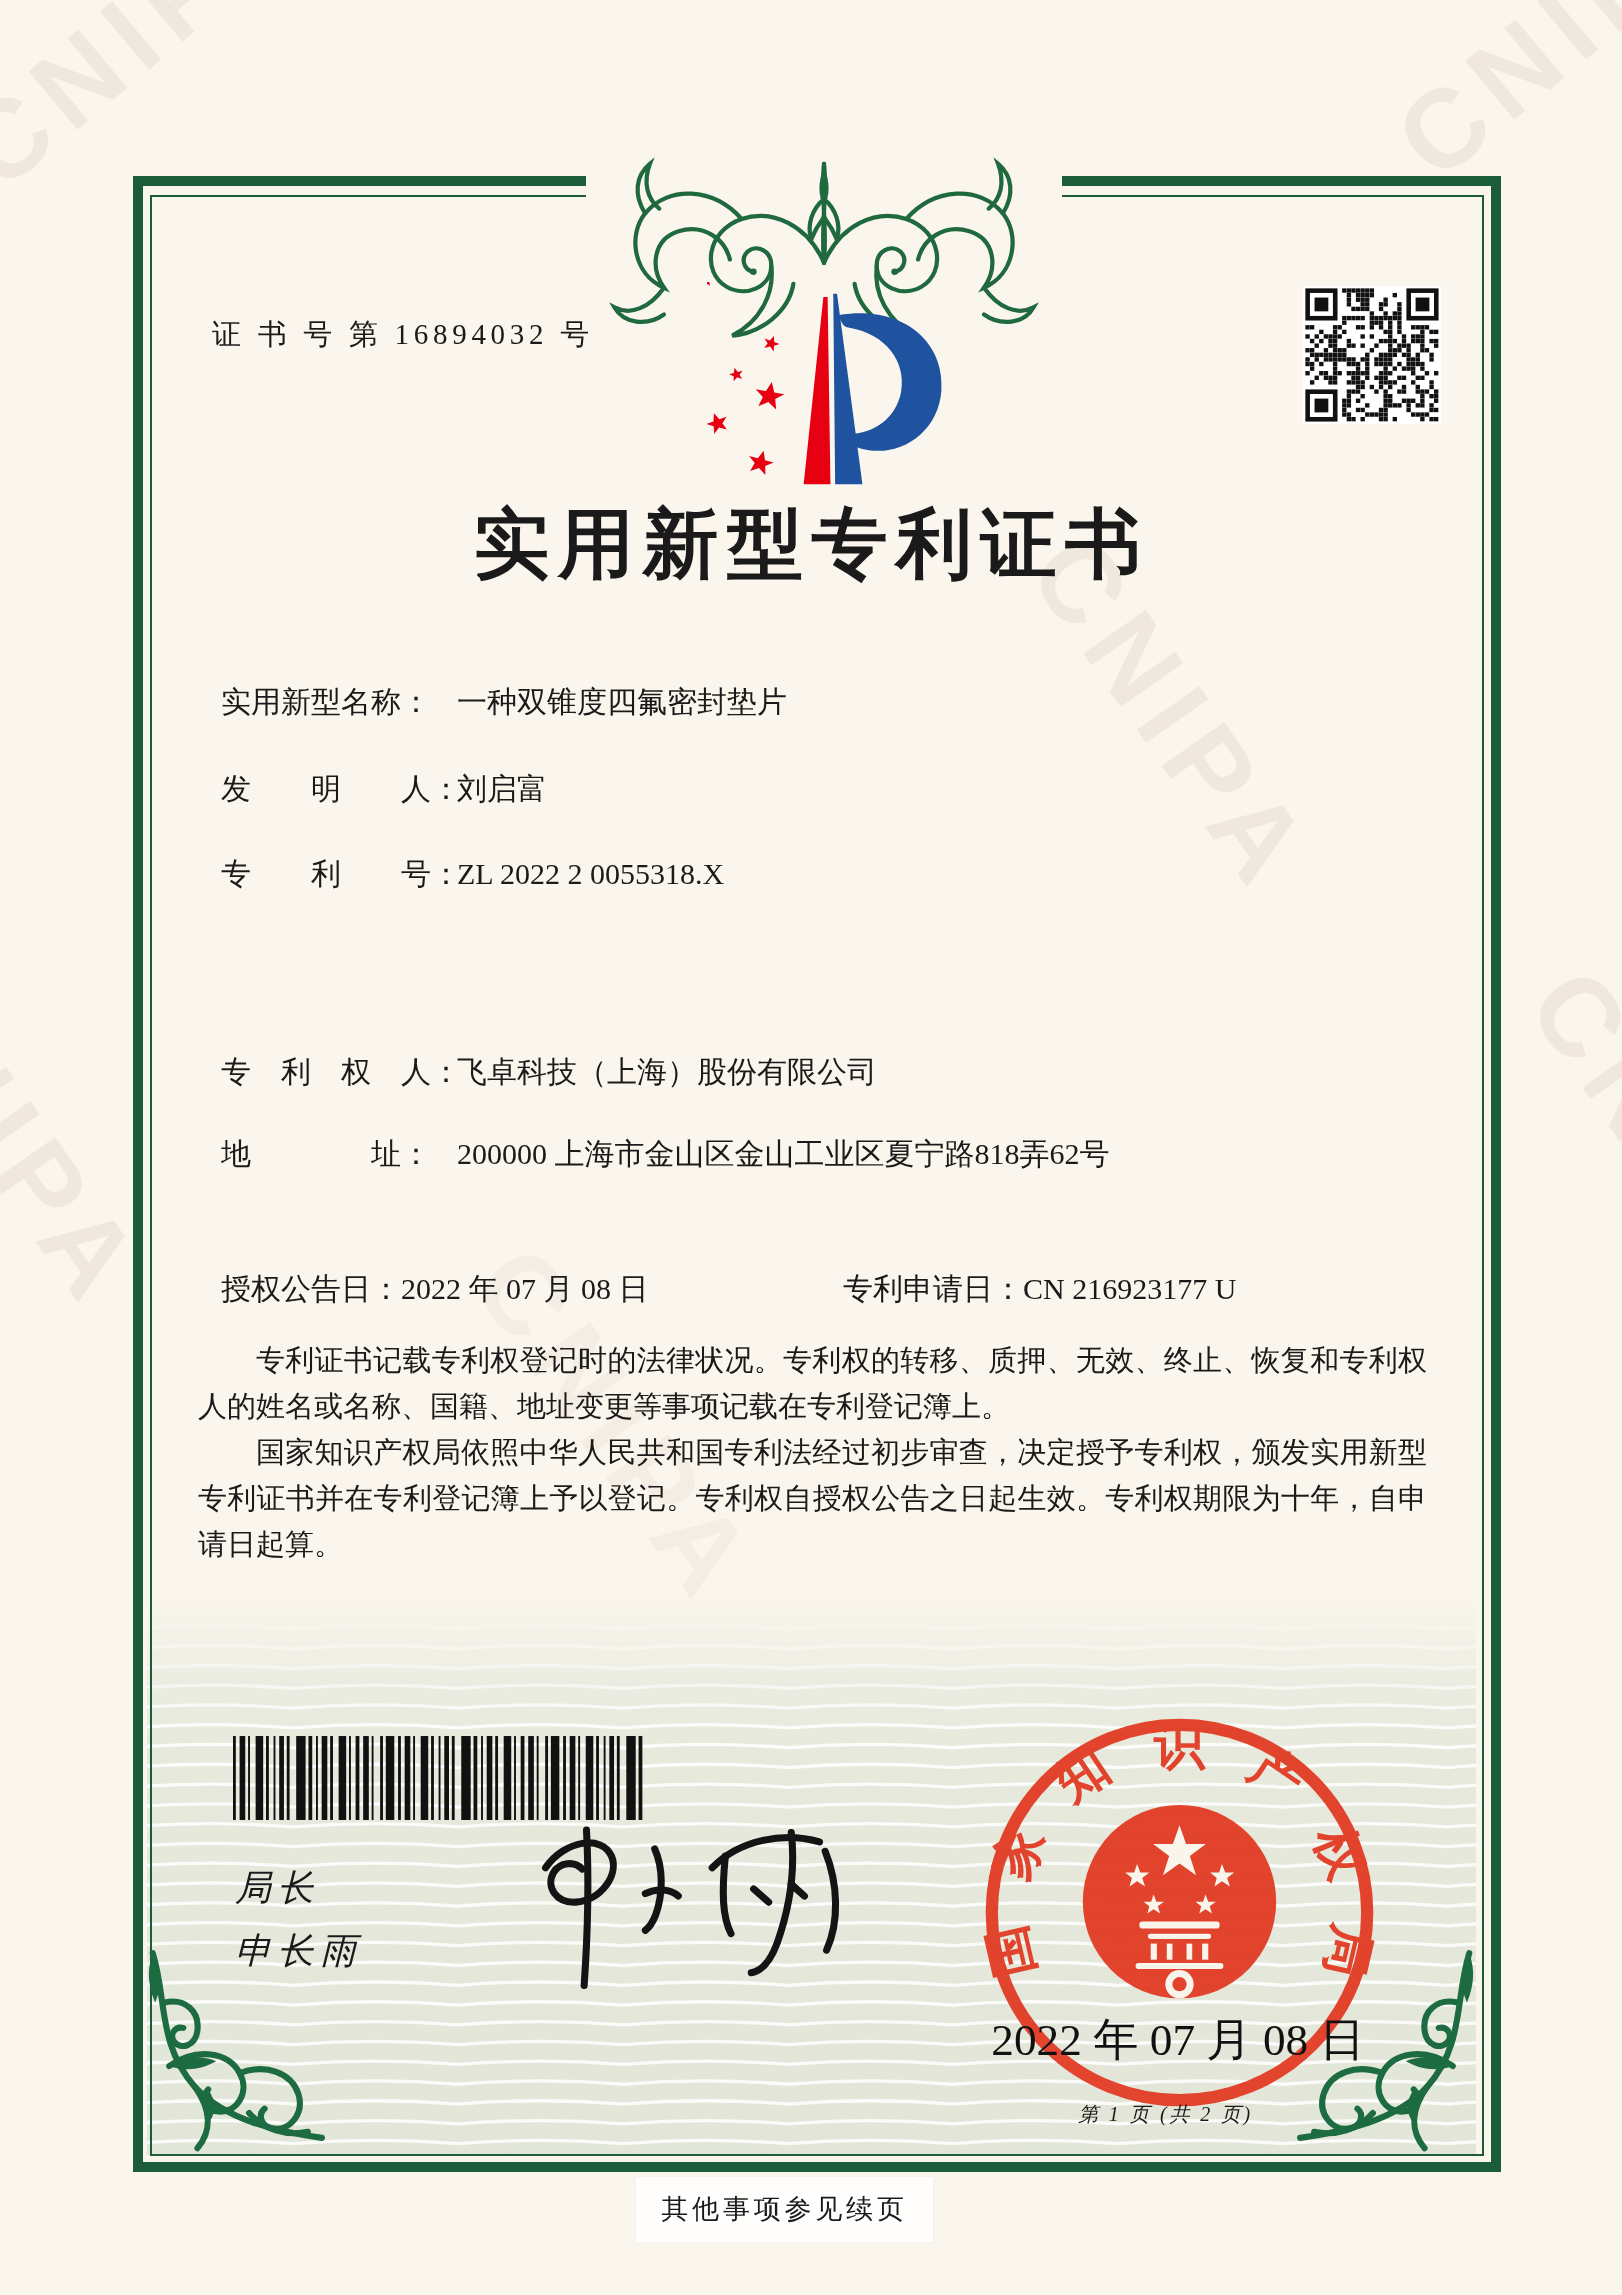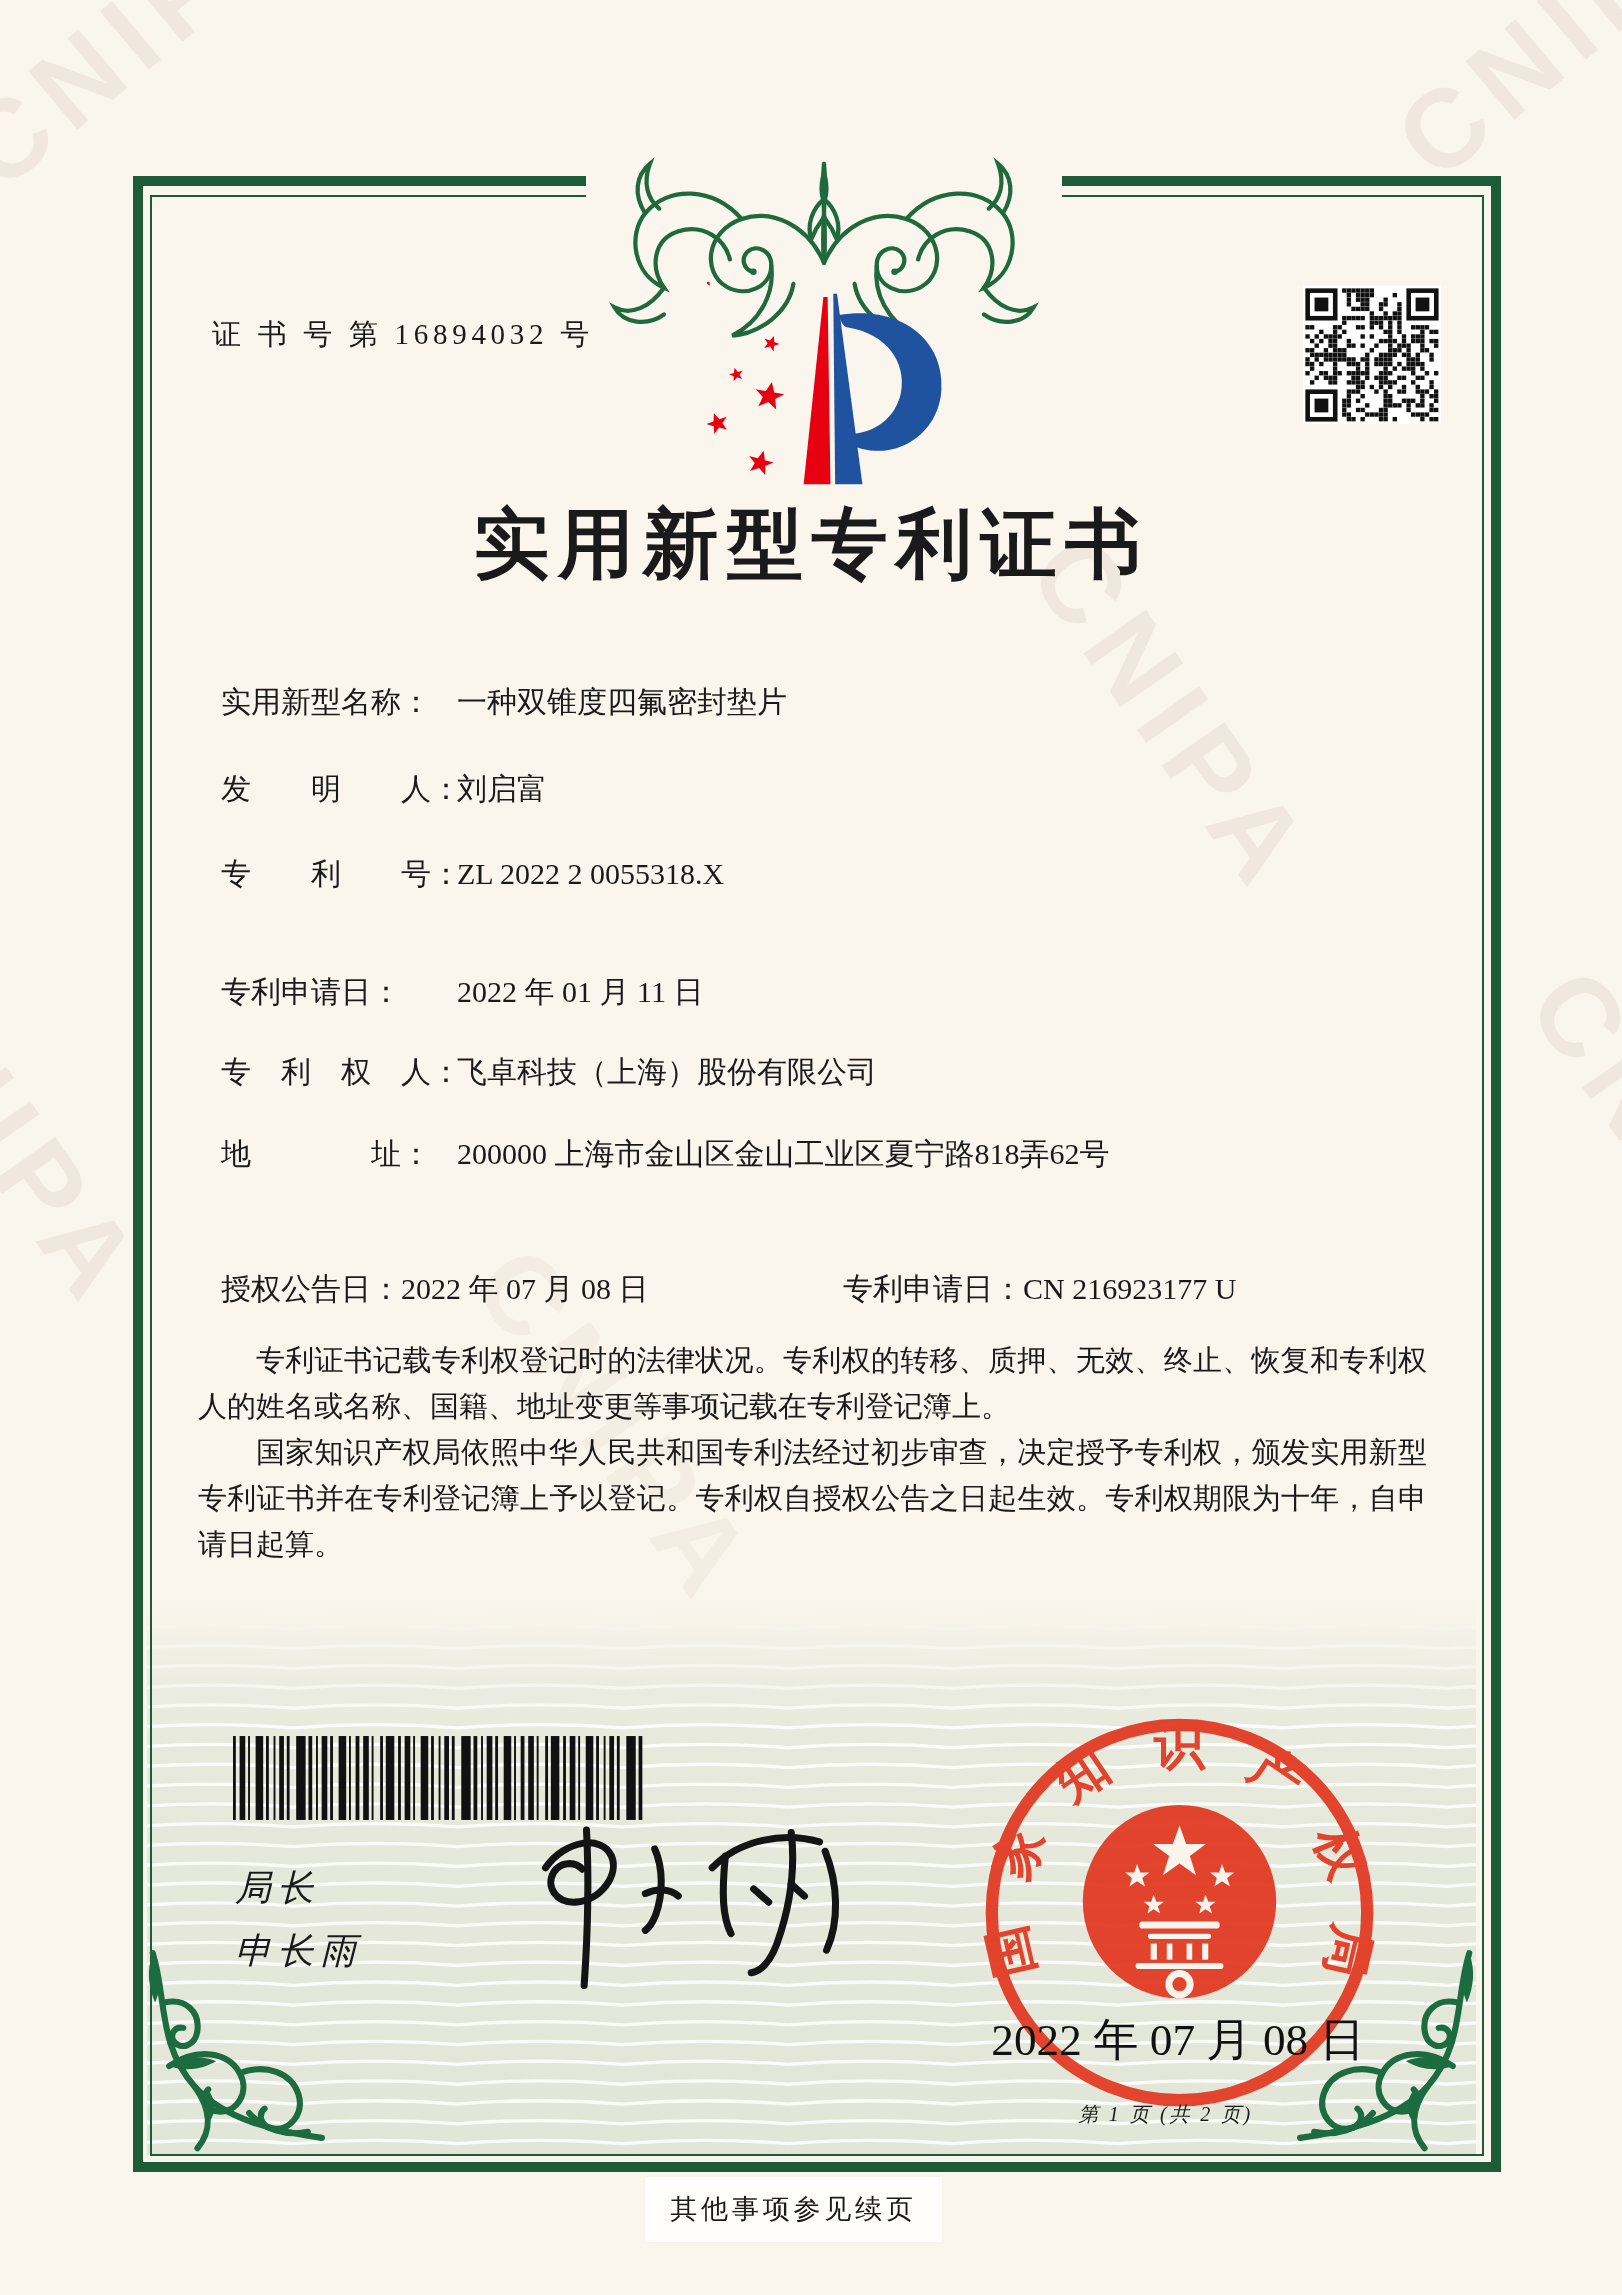--- a/index.html
+++ b/index.html
@@ -34,21 +34,21 @@
   .grant2 .lab2{display:inline-block;}
   .paras{position:absolute;left:198px;top:1337px;width:1229px;font-size:29px;
          line-height:46px;text-align:justify;}
   .paras p{margin:0;text-indent:2em;}
   .director{position:absolute;left:235px;font-size:36px;letter-spacing:6.6px;
             font-family:"Liberation Sans",sans-serif;font-weight:500;font-style:italic;}
   .page-footer{position:absolute;left:311px;top:2101px;width:942px;text-align:right;
                font-size:20px;letter-spacing:2.8px;font-style:italic;}
   .cont-box{position:absolute;left:636px;top:2177px;width:297px;height:65px;
             background:#fffefc;text-align:center;line-height:65px;font-size:27px;
-            letter-spacing:3.8px;box-shadow:0 0 2.8px rgba(0,0,0,.04);margin-left:9px;}
+            letter-spacing:3.8px;box-shadow:0 0 2.8px rgba(0,0,0,.04);}
   .abs{position:absolute;}
 </style>
 </head>
 <body>
 
 <div class="page">
 
   <div class="wm" style="left:-71px;top:-28px;transform:rotate(-40deg);">CNIPA</div>
   <div class="wm" style="left:1366px;top:-38px;transform:rotate(-40deg);">CNIPA</div>
   <div class="wm" style="left:971px;top:650px;transform:rotate(55deg);">CNIPA</div>
@@ -494,23 +494,20 @@
 
   <div class="row" style="top:682px;">
     <span class="lab">实用新型名称：</span><span>一种双锥度四氟密封垫片</span>
   </div>
   <div class="row" style="top:769px;">
     <span class="lab">发　　明　　人：</span><span>刘启富</span>
   </div>
   <div class="row" style="top:854px;">
     <span class="lab">专　　利　　号：</span><span>ZL 2022 2 0055318.X</span>
   </div>
-  <div class="row" style="top:972px;">
-    <span class="lab">专利申请日：</span><span>2022 年 01 月 11 日</span>
-  </div>
   <div class="row" style="top:1052px;">
     <span class="lab">专　利　权　人：</span><span>飞卓科技（上海）股份有限公司</span>
   </div>
   <div class="row" style="top:1134px;">
     <span class="lab">地　　　　址：</span><span>200000 上海市金山区金山工业区夏宁路818弄62号</span>
   </div>
   <div class="row" style="top:1269px;">
     <span>授权公告日：</span><span>2022 年 07 月 08 日</span>
     <span class="grant2">
       <span class="lab2">专利申请日：</span><span>CN 216923177 U</span>

